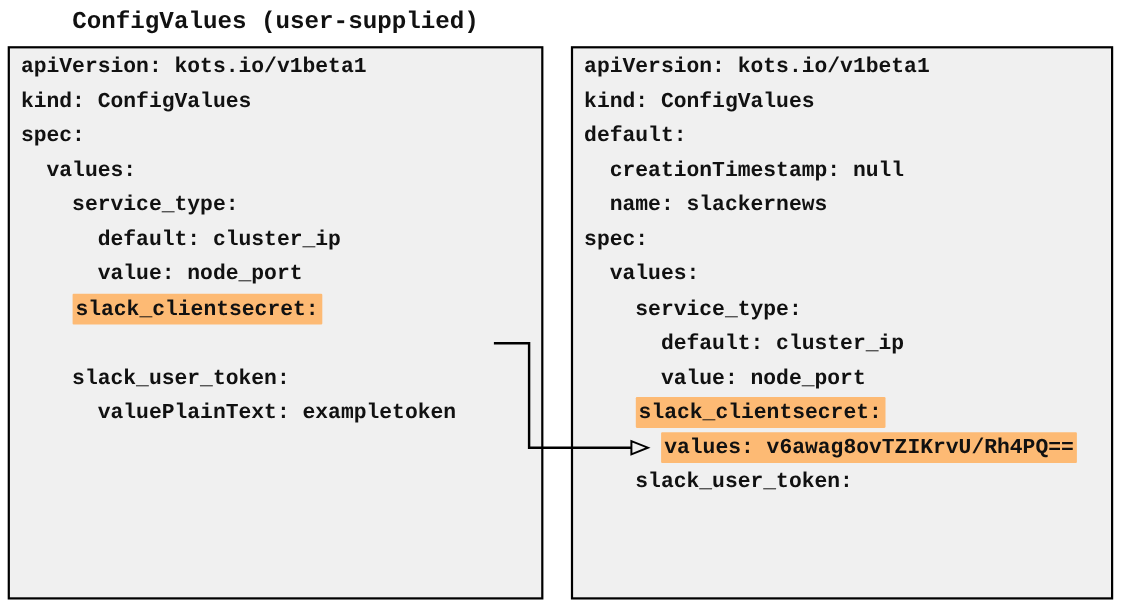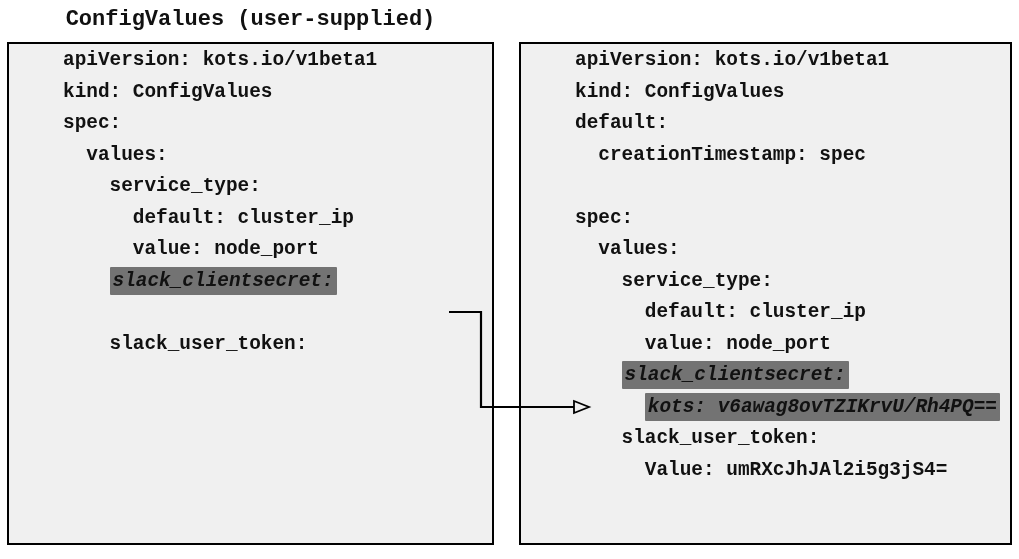--- a/index.html
+++ b/index.html
@@ -37,25 +37,24 @@
   #left-panel  { left: 7px;   width: 487px; }
   #right-panel { left: 519px; width: 493px; }
   .code-line {
     height: 31.5px;
     line-height: 31.5px;
     white-space: pre;
     font-size: 19.4px;
     font-weight: bold;
     color: #111111;
   }
-  .code-text { border-radius: 1px; margin-left: 44px; }
+  .code-text { border-radius: 1px; }
   .code-text.hl {
-    background: #737373;
+    background: #fdba74;
     padding: 3px 3px;
-    font-style: italic;
   }
   #arrow-overlay {
     position: absolute;
     left: 0; top: 0;
     width: 1019px;
     height: 559px;
     pointer-events: none;
   }
 </style>
 </head>
@@ -72,41 +71,41 @@
     <div class="code-line"><span class="code-indent"></span><span class="code-text">apiVersion: kots.io/v1beta1</span></div>
         <div class="code-line"><span class="code-indent"></span><span class="code-text">kind: ConfigValues</span></div>
         <div class="code-line"><span class="code-indent"></span><span class="code-text">spec:</span></div>
         <div class="code-line"><span class="code-indent">  </span><span class="code-text">values:</span></div>
         <div class="code-line"><span class="code-indent">    </span><span class="code-text">service_type:</span></div>
         <div class="code-line"><span class="code-indent">      </span><span class="code-text">default: cluster_ip</span></div>
         <div class="code-line"><span class="code-indent">      </span><span class="code-text">value: node_port</span></div>
         <div class="code-line"><span class="code-indent">    </span><span class="code-text hl">slack_clientsecret:</span></div>
         <div class="code-line"><span class="code-indent">      </span></div>
         <div class="code-line"><span class="code-indent">    </span><span class="code-text">slack_user_token:</span></div>
-        <div class="code-line"><span class="code-indent">      </span></div>
+        <div class="code-line"><span class="code-indent">      </span><span class="code-text">valuePlainText: exampletoken</span></div>
       </div>
   </div>
 
   <div class="panel" id="right-panel">
     <div>
 
     <div class="code-line"><span class="code-indent"></span><span class="code-text">apiVersion: kots.io/v1beta1</span></div>
         <div class="code-line"><span class="code-indent"></span><span class="code-text">kind: ConfigValues</span></div>
         <div class="code-line"><span class="code-indent"></span><span class="code-text">default:</span></div>
-        <div class="code-line"><span class="code-indent">  </span><span class="code-text">creationTimestamp: spec</span></div>
-        <div class="code-line"><span class="code-indent">  </span></div>
+        <div class="code-line"><span class="code-indent">  </span><span class="code-text">creationTimestamp: null</span></div>
+        <div class="code-line"><span class="code-indent">  </span><span class="code-text">name: slackernews</span></div>
         <div class="code-line"><span class="code-indent"></span><span class="code-text">spec:</span></div>
         <div class="code-line"><span class="code-indent">  </span><span class="code-text">values:</span></div>
         <div class="code-line"><span class="code-indent">    </span><span class="code-text">service_type:</span></div>
         <div class="code-line"><span class="code-indent">      </span><span class="code-text">default: cluster_ip</span></div>
         <div class="code-line"><span class="code-indent">      </span><span class="code-text">value: node_port</span></div>
         <div class="code-line"><span class="code-indent">    </span><span class="code-text hl">slack_clientsecret:</span></div>
-        <div class="code-line"><span class="code-indent">      </span><span class="code-text hl">kots: v6awag8ovTZIKrvU/Rh4PQ==</span></div>
+        <div class="code-line"><span class="code-indent">      </span><span class="code-text hl">values: v6awag8ovTZIKrvU/Rh4PQ==</span></div>
         <div class="code-line"><span class="code-indent">    </span><span class="code-text">slack_user_token:</span></div>
-        <div class="code-line"><span class="code-indent">      </span><span class="code-text">Value: umRXcJhJAl2i5g3jS4=</span></div>
+        <div class="code-line"><span class="code-indent">      </span></div>
       </div>
   </div>
 
   <svg id="arrow-overlay" viewBox="0 0 1019 559" xmlns="http://www.w3.org/2000/svg">
     <path d="M 449 312 H 481 V 407 H 574" fill="none" stroke="#000000" stroke-width="2.2"></path>
     <path d="M 574 401 L 589 407 L 574 413 Z" fill="#f0f0f0" stroke="#000000" stroke-width="1.8" stroke-linejoin="miter"></path>
   </svg>
 
 </div>
 

